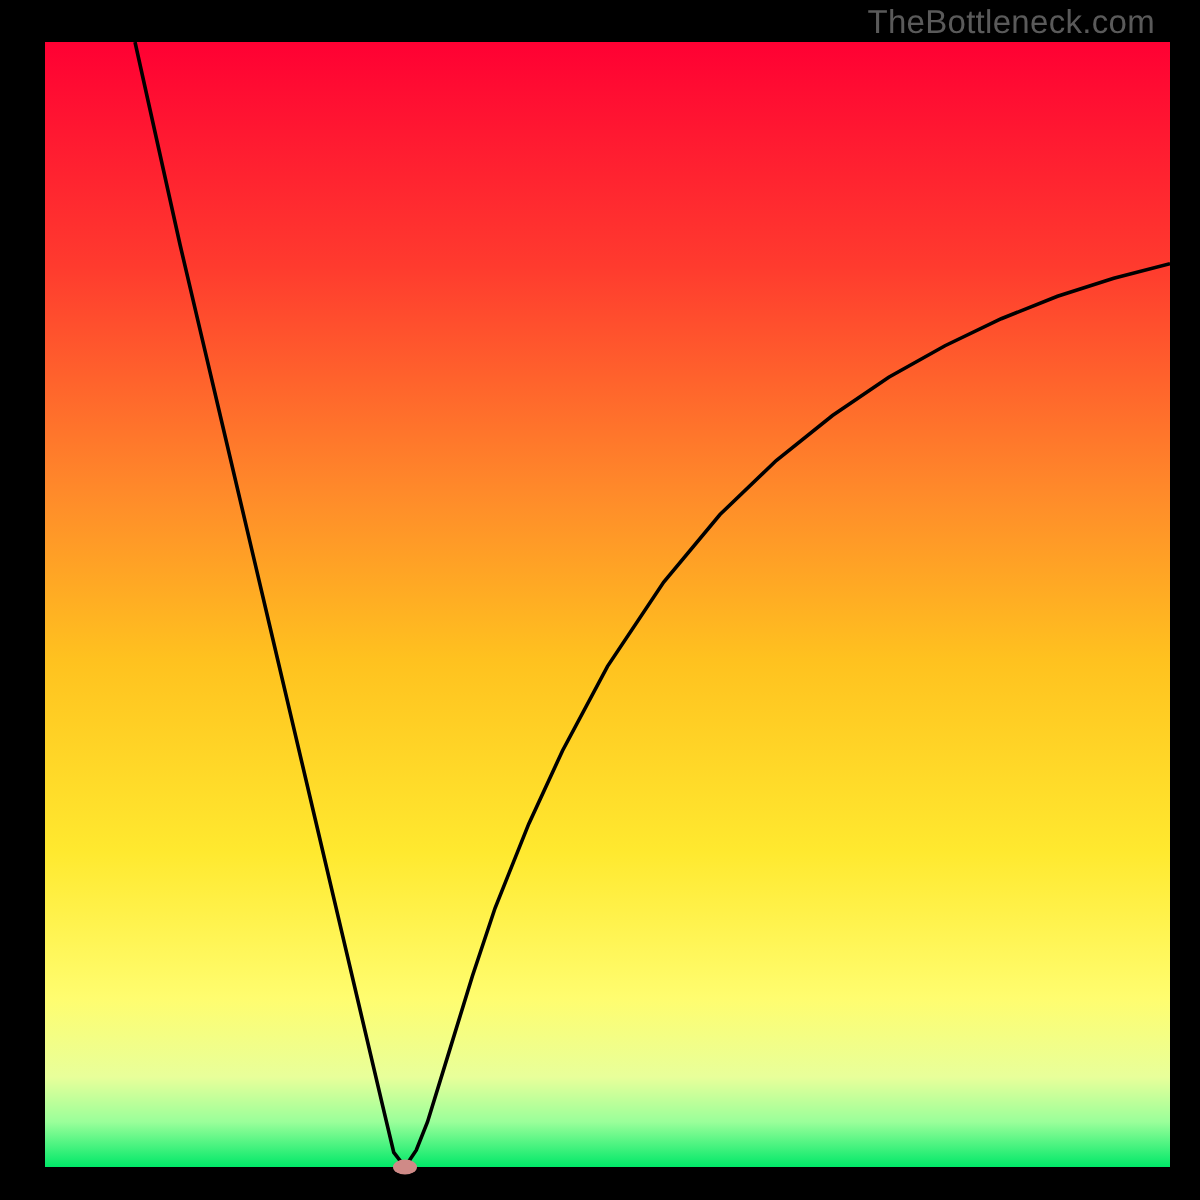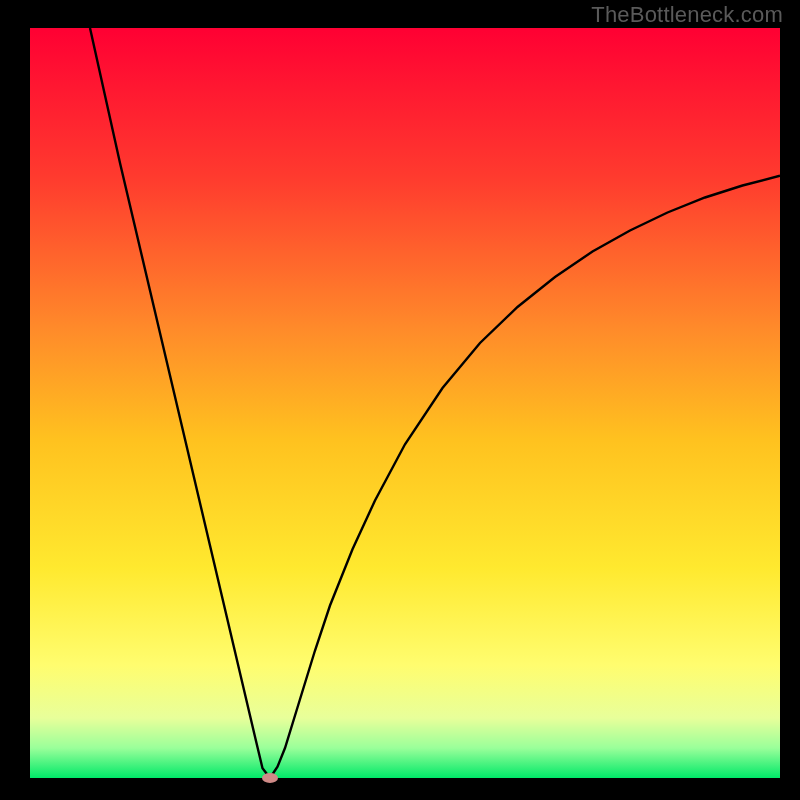--- a/index.html
+++ b/index.html
@@ -13,21 +13,21 @@
   }
   .frame {
     position: relative;
     width: 800px;
     height: 800px;
     background: #000;
   }
   .watermark {
     position: absolute;
     top: 2px;
-    right: 17px;
+    right: 30px;
     color: #5a5a5a;
     font-size: 22px;
     font-weight: 500;
     letter-spacing: 0.2px;
     z-index: 5;
   }
   .plot {
     position: absolute;
     left: 30px;
     top: 28px;

